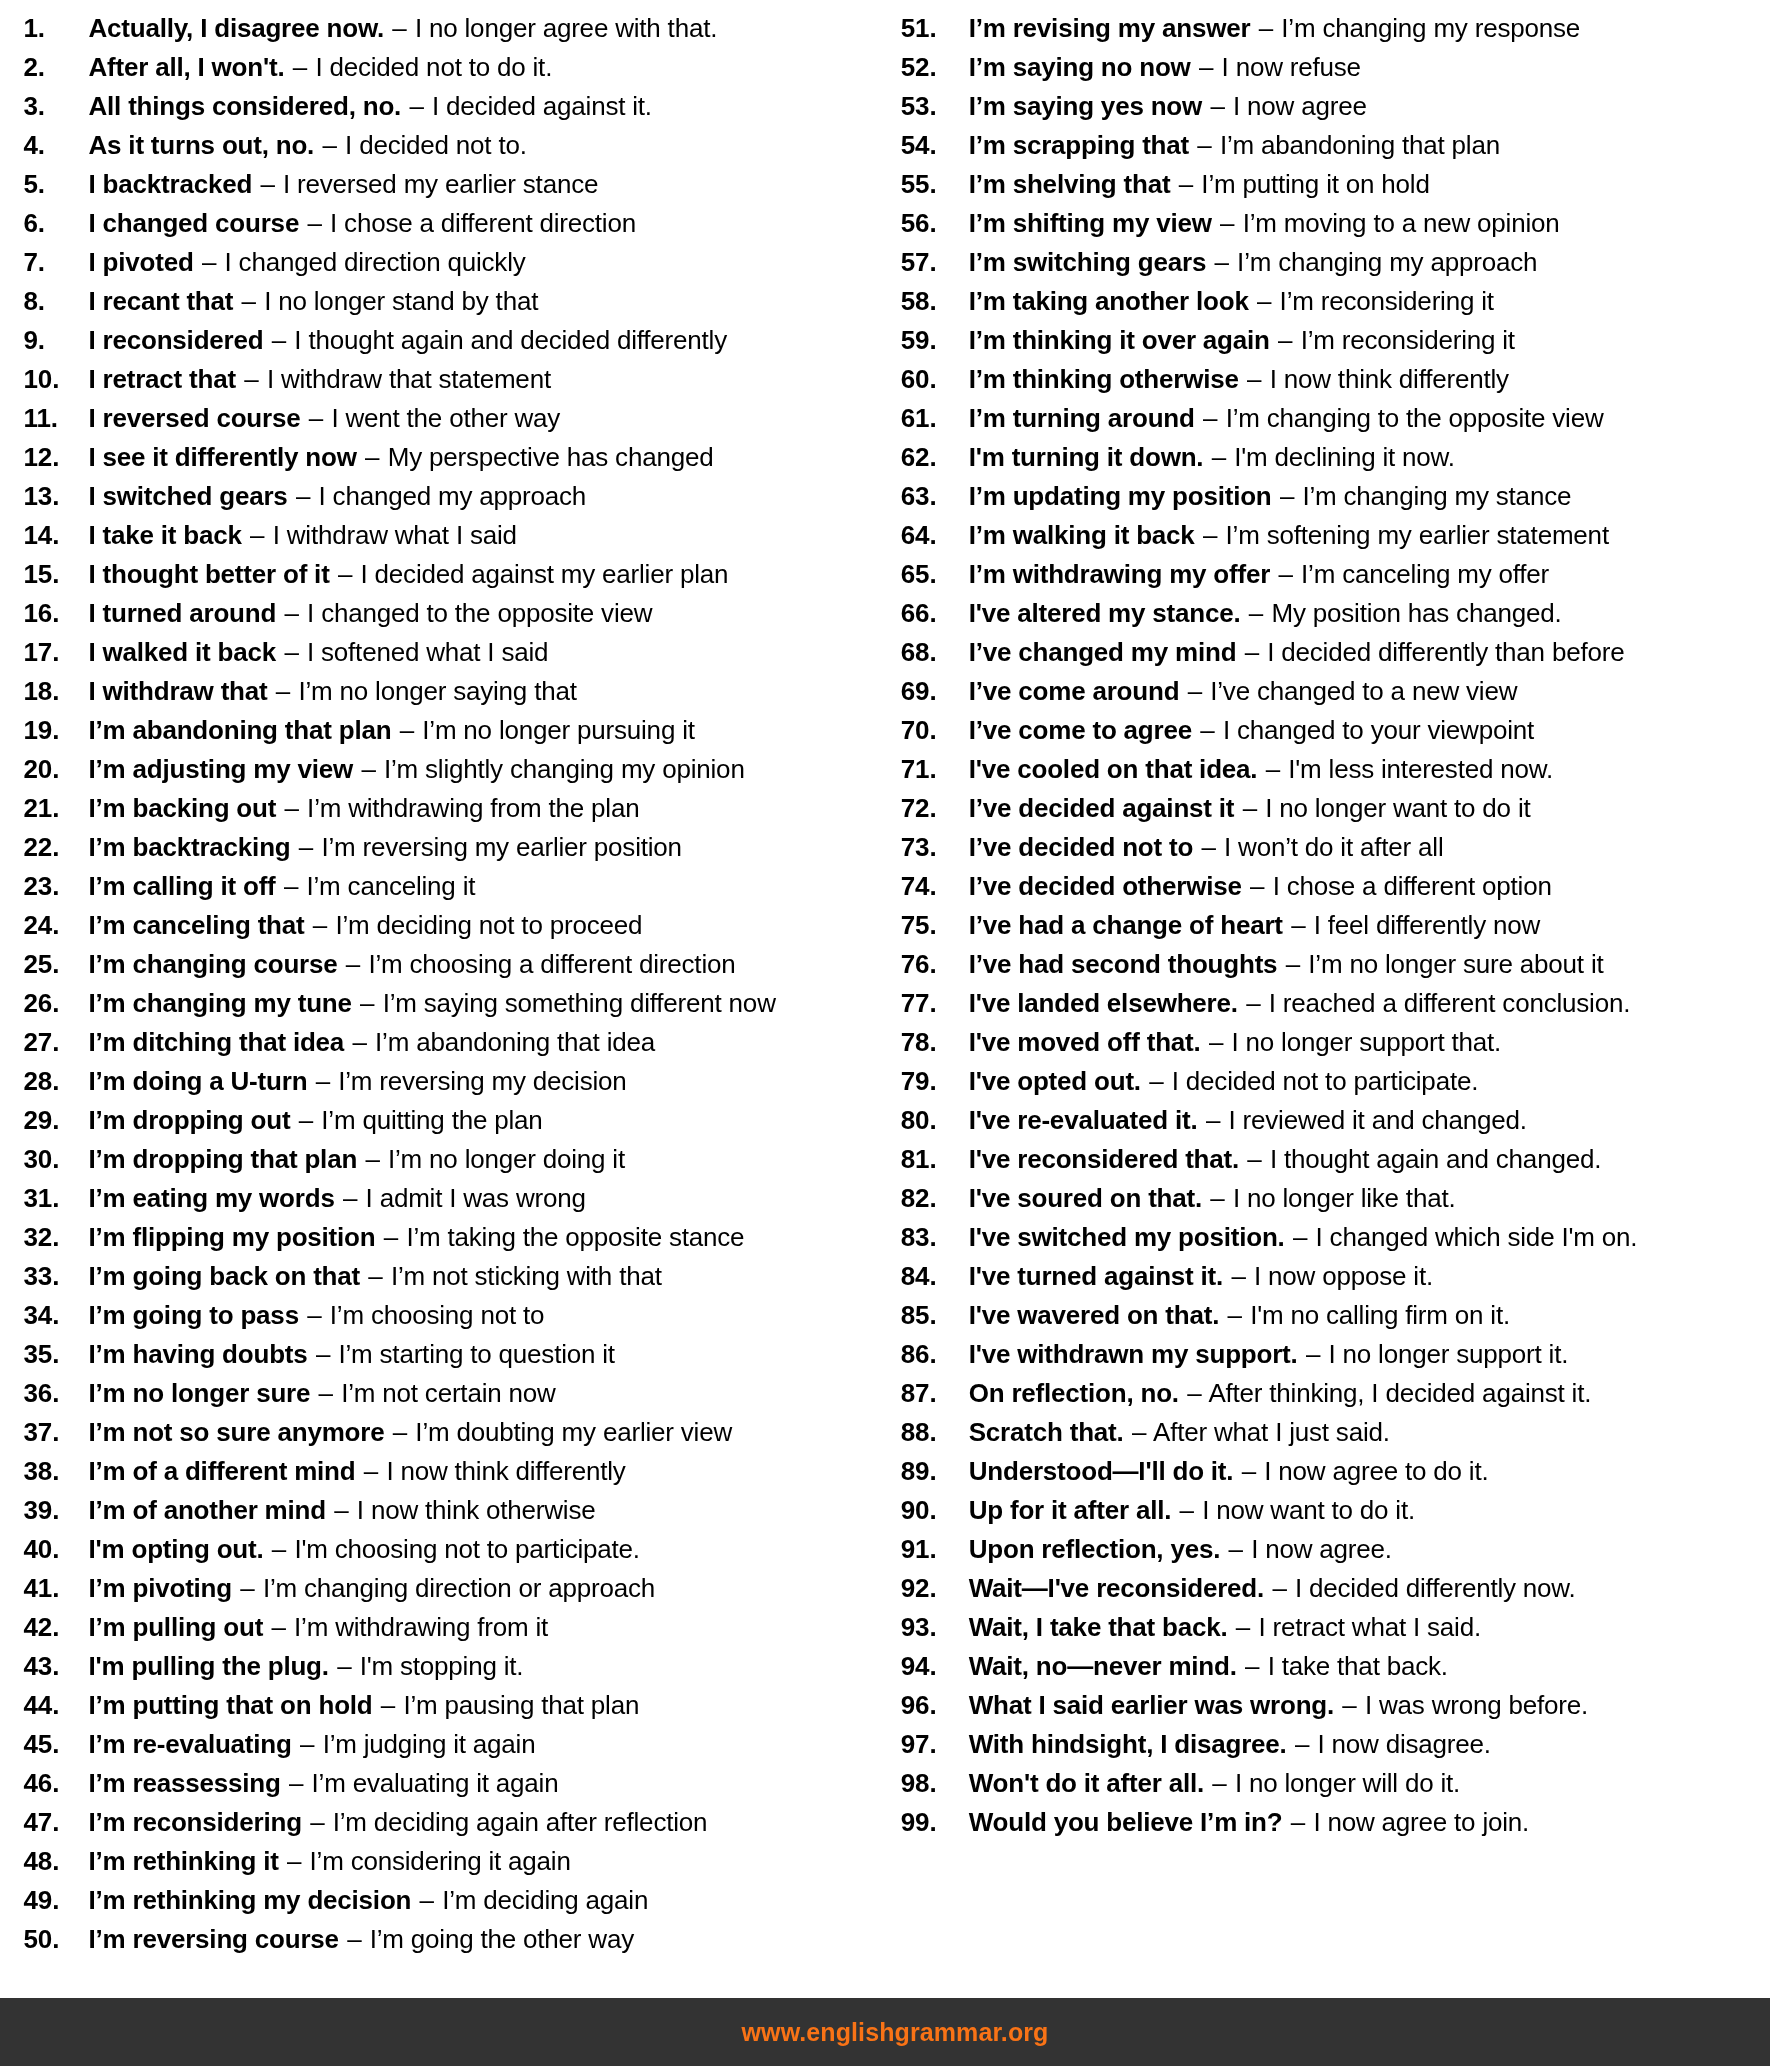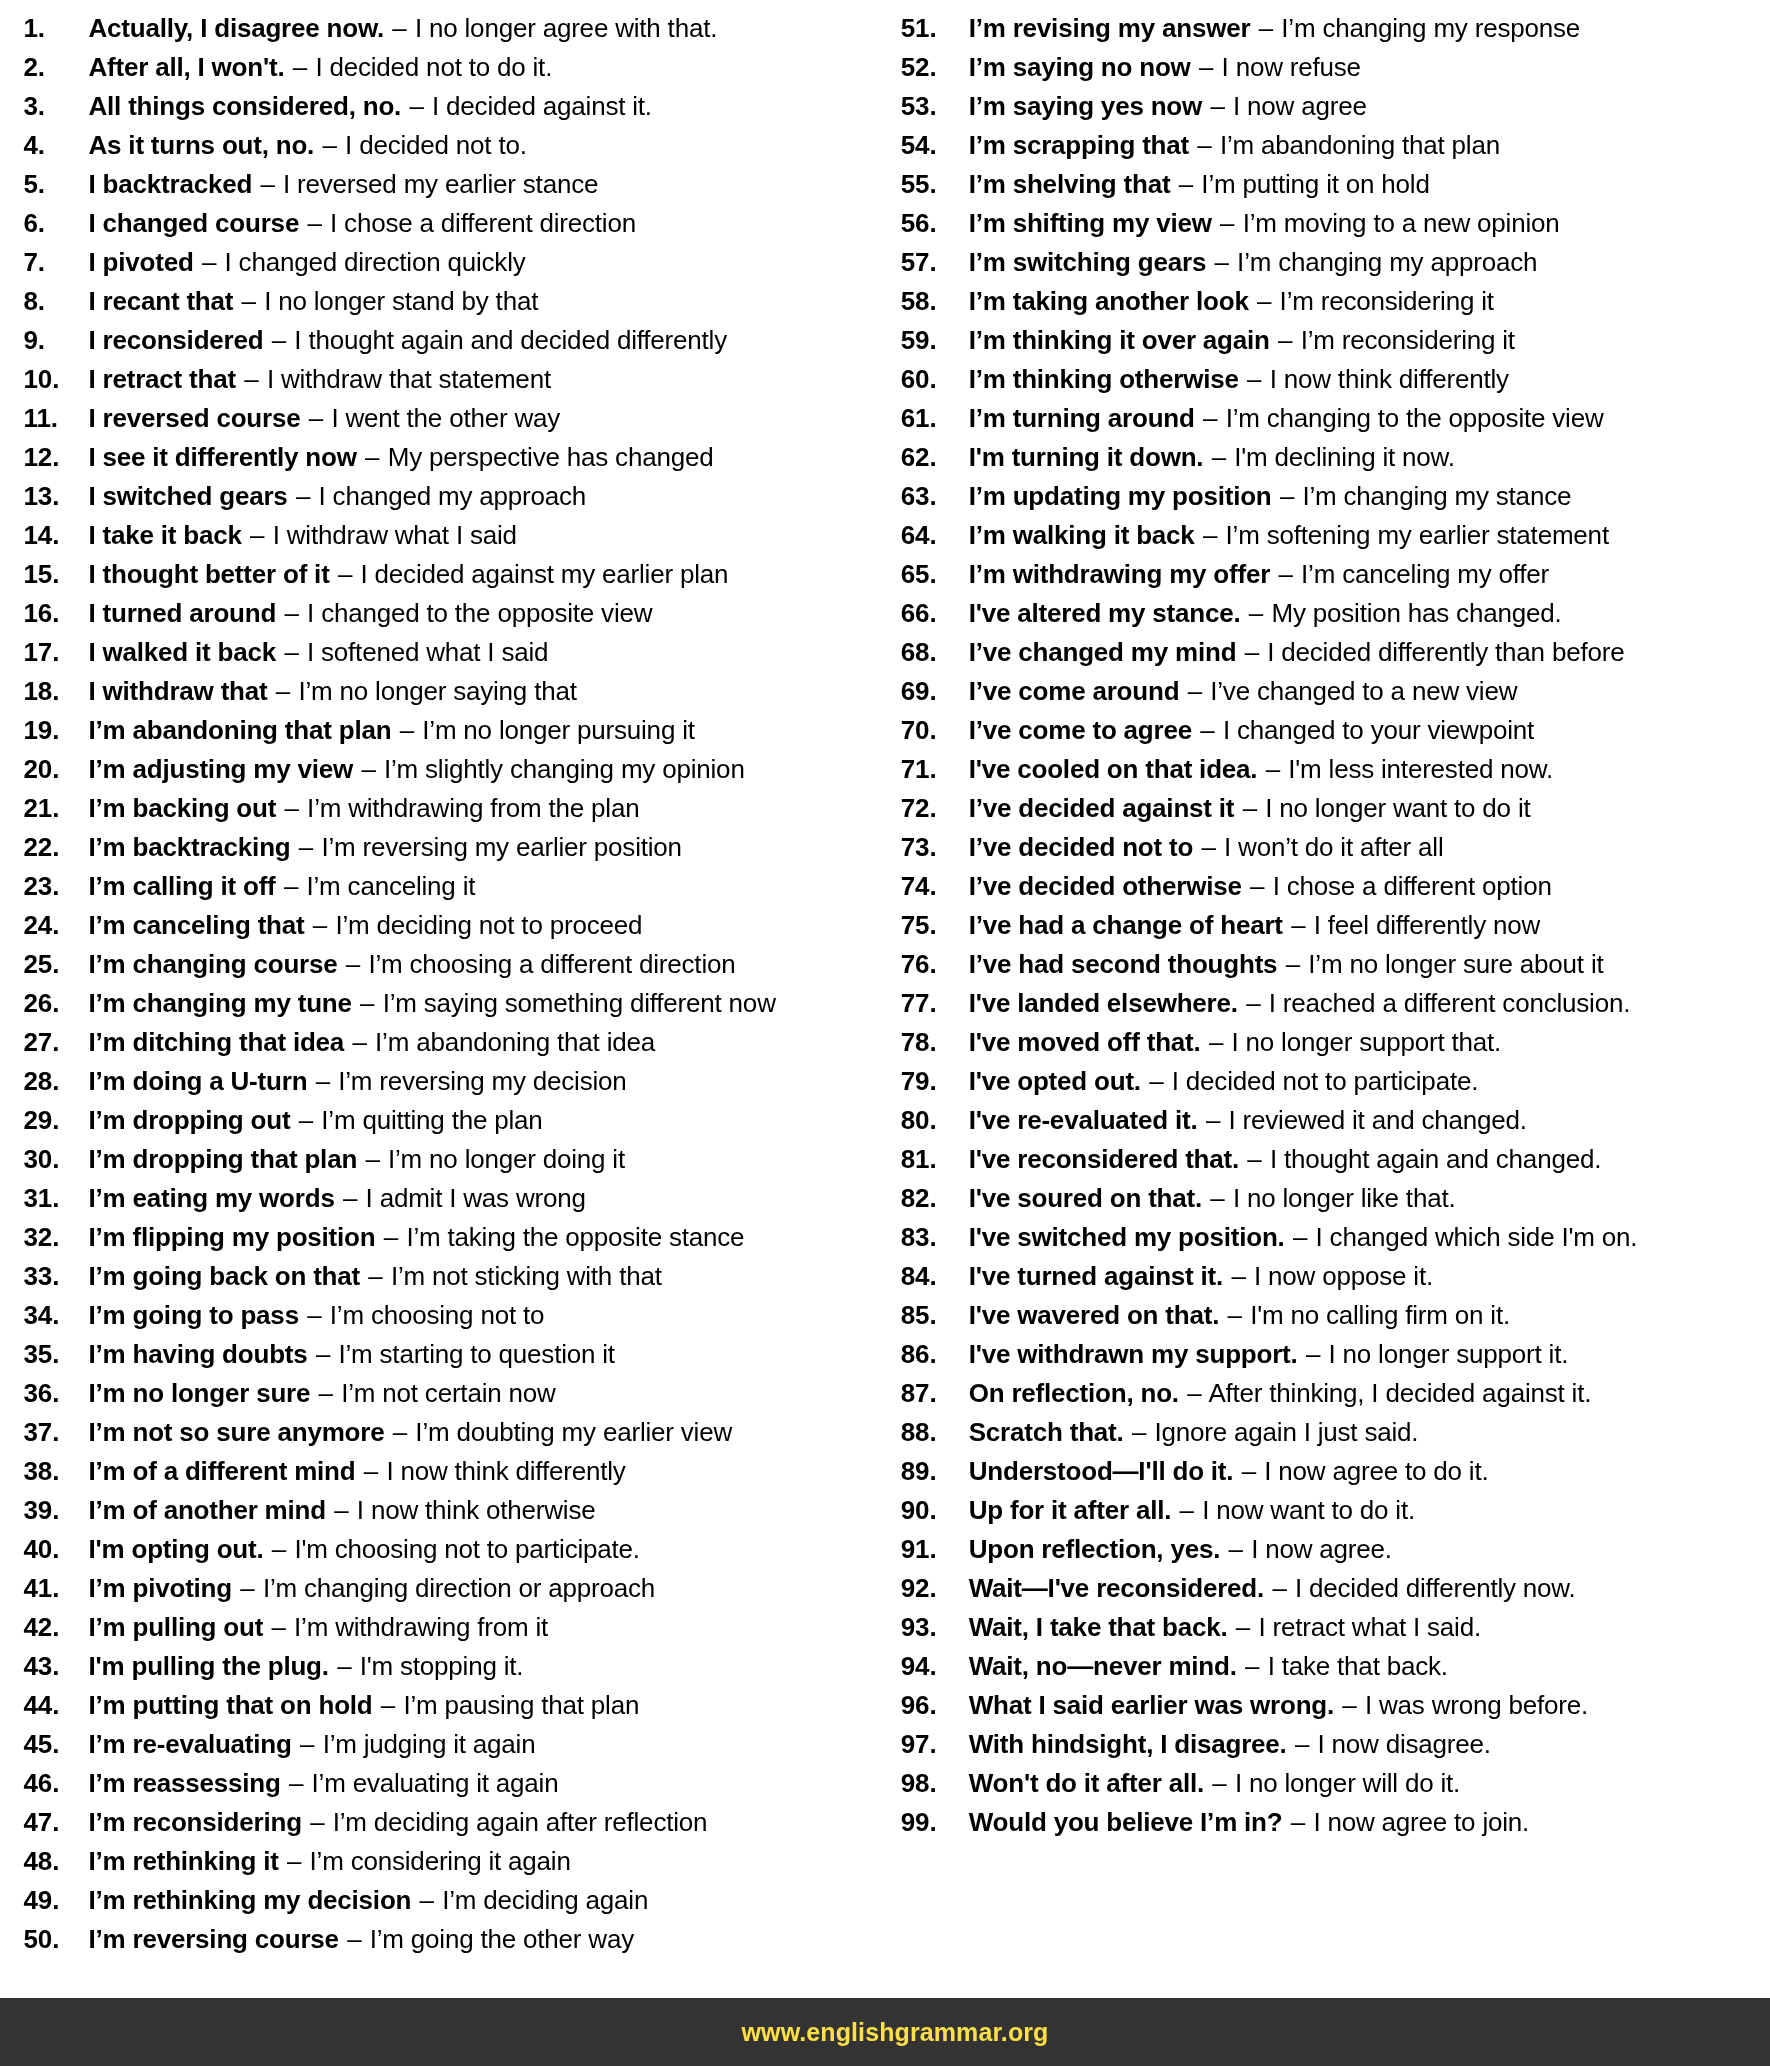--- a/index.html
+++ b/index.html
@@ -438,21 +438,21 @@
         <div class="item">
           <span class="num">86.</span>
           <span class="body"><span class="term">I've withdrawn my support.</span> <span class="dash">–</span> <span class="def">I no longer support it.</span></span>
         </div>
         <div class="item">
           <span class="num">87.</span>
           <span class="body"><span class="term">On reflection, no.</span> <span class="dash">–</span> <span class="def">After thinking, I decided against it.</span></span>
         </div>
         <div class="item">
           <span class="num">88.</span>
-          <span class="body"><span class="term">Scratch that.</span> <span class="dash">–</span> <span class="def">Ignore again I just said.</span></span>
+          <span class="body"><span class="term">Scratch that.</span> <span class="dash">–</span> <span class="def">After what I just said.</span></span>
         </div>
         <div class="item">
           <span class="num">89.</span>
           <span class="body"><span class="term">Understood—I'll do it.</span> <span class="dash">–</span> <span class="def">I now agree to do it.</span></span>
         </div>
         <div class="item">
           <span class="num">90.</span>
           <span class="body"><span class="term">Up for it after all.</span> <span class="dash">–</span> <span class="def">I now want to do it.</span></span>
         </div>
         <div class="item">
@@ -484,17 +484,17 @@
           <span class="body"><span class="term">Won't do it after all.</span> <span class="dash">–</span> <span class="def">I no longer will do it.</span></span>
         </div>
         <div class="item">
           <span class="num">99.</span>
           <span class="body"><span class="term">Would you believe I’m in?</span> <span class="dash">–</span> <span class="def">I now agree to join.</span></span>
         </div>
       </div>
   </div>
 
   <div id="footer" style="background: rgb(51, 51, 51);">
-    <span id="footer-text" style="color: #fde047; margin-left: 20px;">www.englishgrammar.org</span>
+    <span id="footer-text" style="color: #f97316; margin-left: 20px;">www.englishgrammar.org</span>
   </div>
 
 </div>
 
 
 </body></html>

